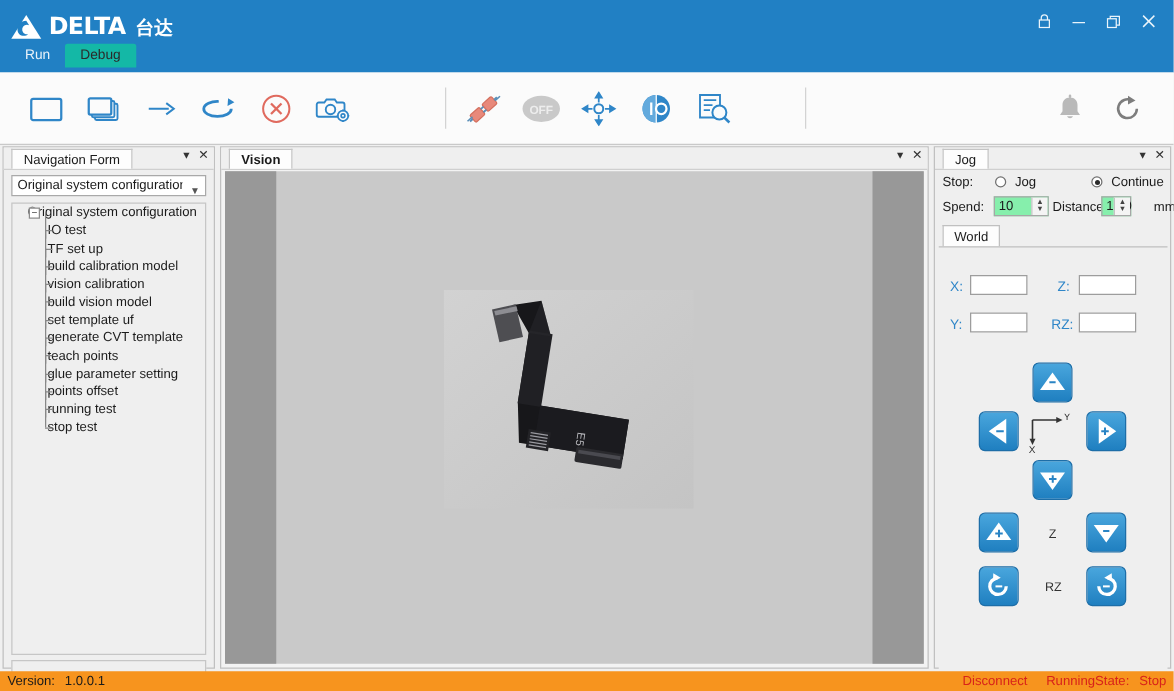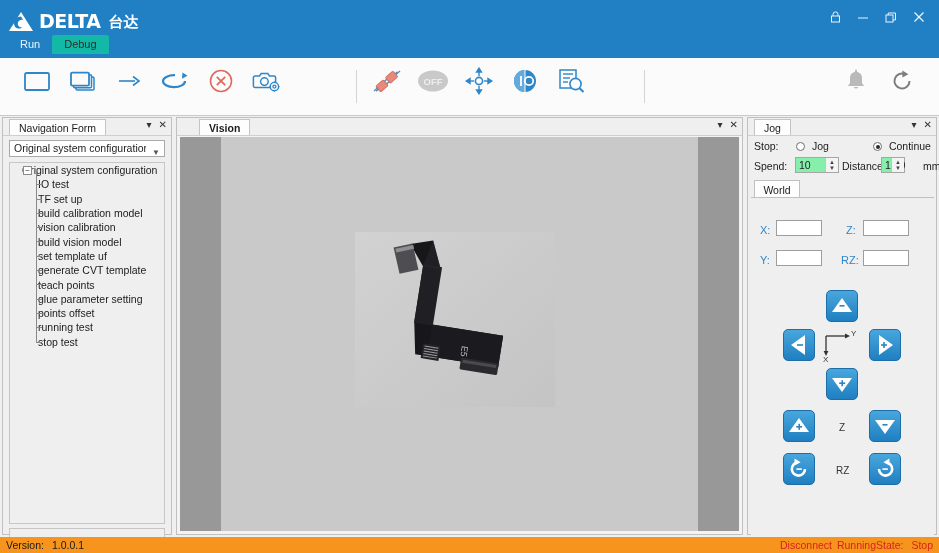--- a/index.html
+++ b/index.html
@@ -21,31 +21,31 @@
   .wbtns{position:absolute;right:6px;top:6px;display:flex;align-items:center;gap:0px;}
   .wbtn{width:28px;height:22px;display:flex;align-items:center;justify-content:center;color:#eaf4fb;font-size:13px;cursor:default;}
 
   
   .ttabs{position:absolute;left:8px;top:35px;display:flex;align-items:flex-end;}
   .ttab{padding:3px 12px 4px 12px;font-size:11px;color:#eaf3fa;cursor:default;}
   .ttab.active{background:#14b8a6;color:#2b2b2b;border-radius:2px 2px 0 0;}
 
   
   .toolbar{position:absolute;left:0;top:58px;width:939px;height:57px;background:#fbfbfb;border-bottom:1px solid #c9c9c9;}
-  .tgroup{position:absolute;top:0;height:57px;display:flex;align-items:flex-start;}
+  .tgroup{position:absolute;top:0;height:57px;display:flex;align-items:center;}
   .tbtn{width:46px;height:46px;display:flex;align-items:center;justify-content:center;cursor:default;border-radius:2px;}
   .tsep{position:absolute;top:12px;width:1px;height:33px;background:#d3d3d3;}
 
   
   .panel{position:absolute;background:#efefef;border:1px solid #c0c0c0;box-sizing:border-box;}
   .pan-head{height:17px;position:relative;background:#efefef;border-bottom:1px solid #cfcfcf;}
   .pan-tab{position:absolute;left:6px;top:1px;height:16px;padding:0 9px 0 9px;
     background:#fdfdfd;border:1px solid #c4c4c4;border-bottom:none;
     font-size:10.5px;line-height:16px;color:#1b1b1b;box-sizing:border-box;}
-  .pan-tab.bold{font-weight:bold;margin-left:16px;}
+  .pan-tab.bold{font-weight:bold;}
   .pan-tools{position:absolute;right:4px;top:2px;display:flex;gap:7px;align-items:center;color:#333;}
   .pt{font-size:10px;cursor:default;line-height:10px;}
 
   
   #navPanel{left:2px;top:117px;width:170px;height:418px;}
   .combo{position:absolute;left:6px;top:22px;width:156px;height:17px;
     background:#fff;border:1px solid #a9a9a9;box-sizing:border-box;
     font-size:10.5px;line-height:15px;padding-left:4px;color:#1b1b1b;}
   .combo .cv{display:block;width:132px;overflow:hidden;white-space:nowrap;}
   .combo .carr{position:absolute;right:4px;top:4px;font-size:8px;color:#555;}
@@ -86,21 +86,21 @@
   .cfield{position:absolute;width:46px;height:16px;background:#fff;border:1px solid #9d9d9d;box-sizing:border-box;}
   .clab{position:absolute;font-size:11px;color:#2f86c8;}
   .jbtn{position:absolute;width:32px;height:32px;border-radius:5px;
     background:linear-gradient(#49a6dd,#1f7fc0);border:1px solid #1d6ea8;box-sizing:border-box;cursor:default;}
   .axlab{position:absolute;font-size:10px;color:#333;}
 
   
   .status{position:absolute;left:0;top:537px;width:939px;height:16px;background:#f7941e;}
   .st-left{position:absolute;left:6px;top:2px;font-size:10.5px;color:#1a1a1a;}
   .st-right{position:absolute;right:6px;top:2px;font-size:10.5px;color:#d8231a;}
-  .st-right span{margin-left:2px;}
+  .st-right span{margin-left:12px;}
   svg{display:block;}
 </style>
 </head>
 <body>
 
 <div id="app">
 
   <div class="titlebar">
     <div class="logo">
       <span class="logo-mark">

